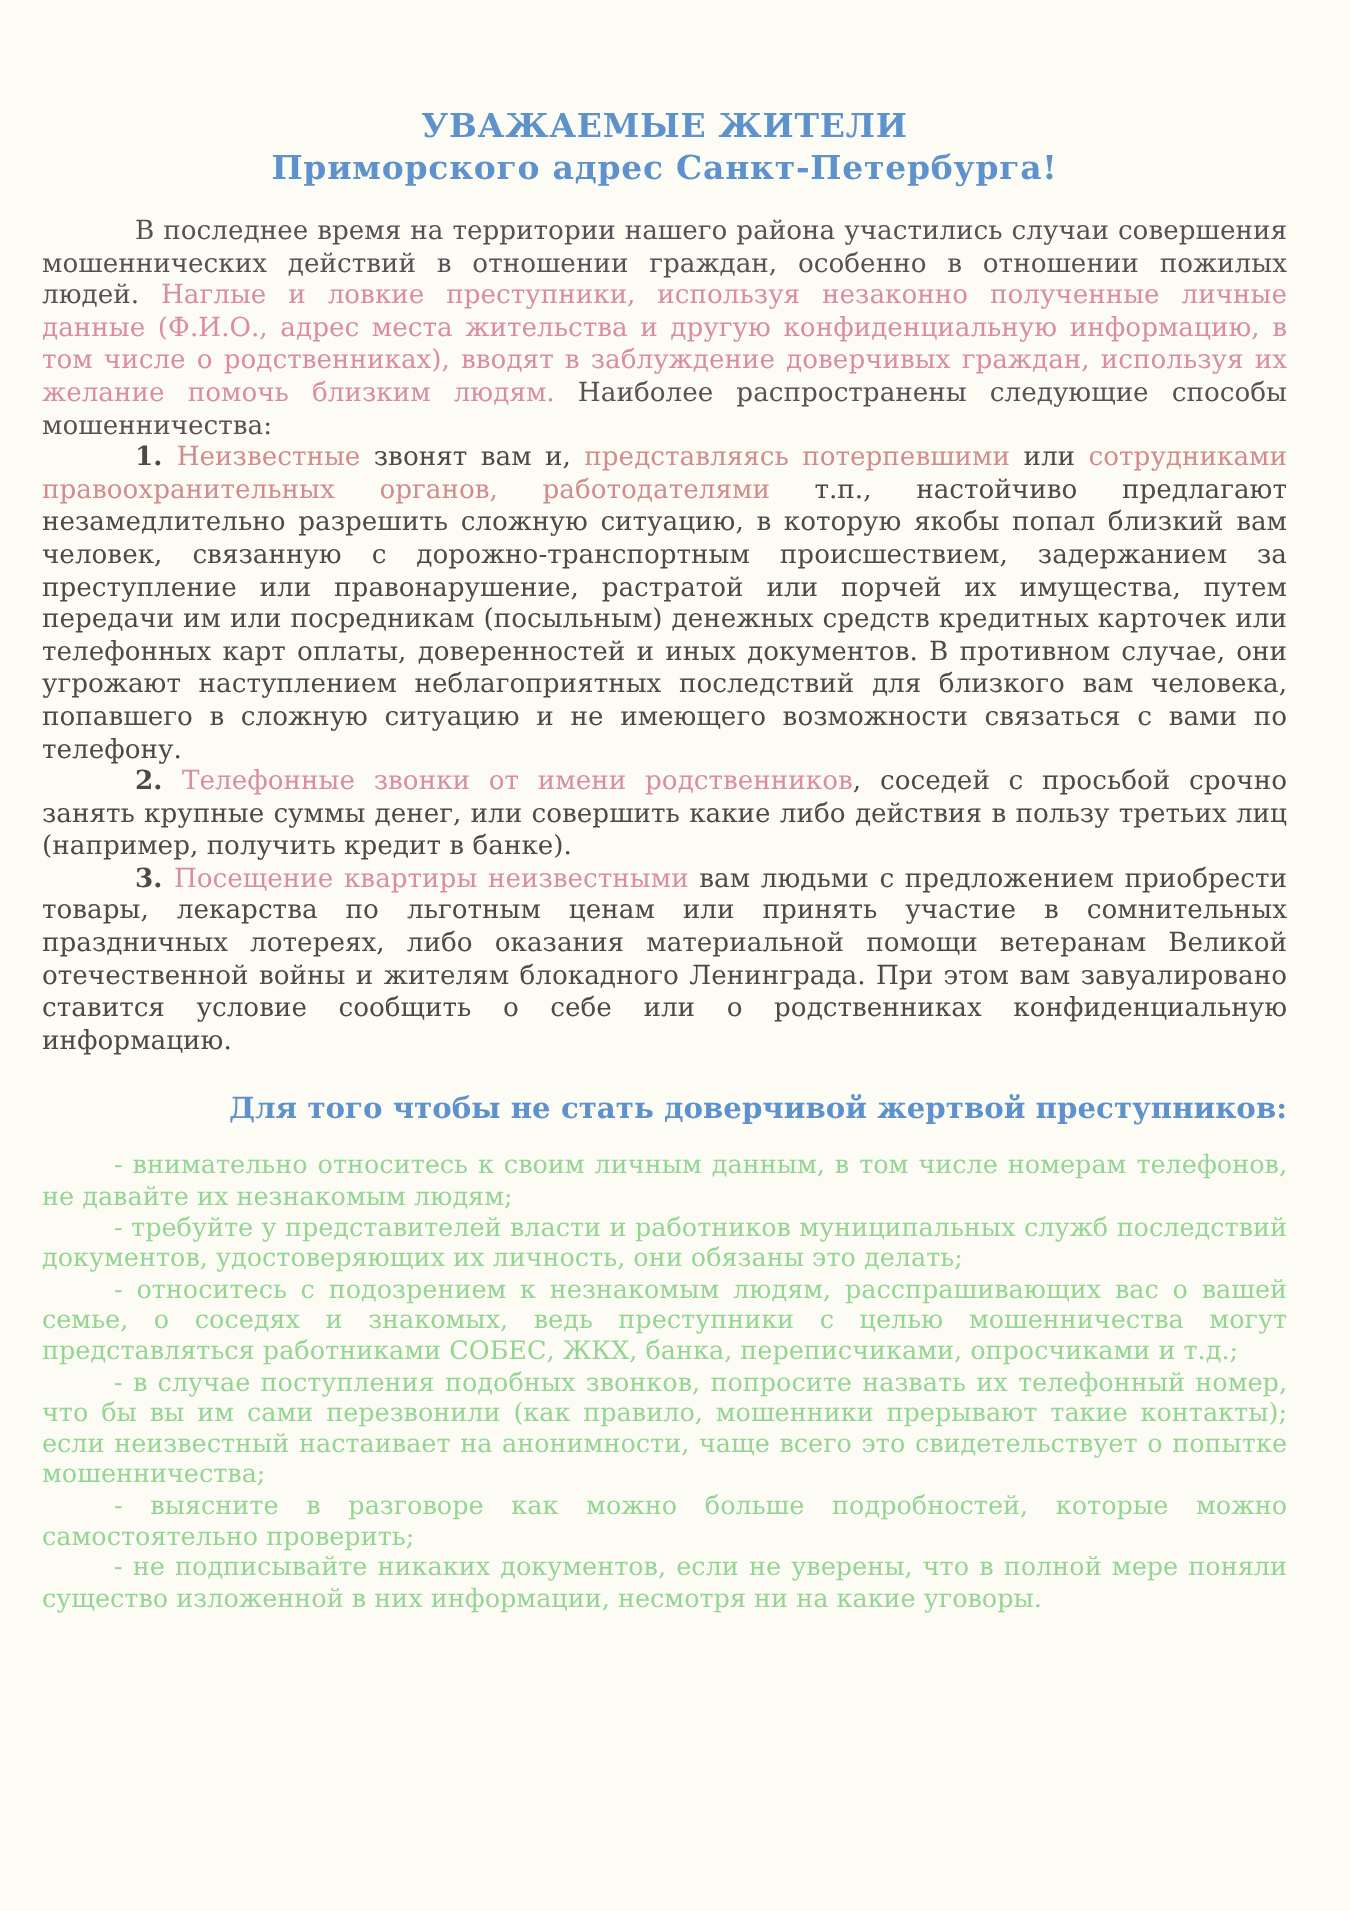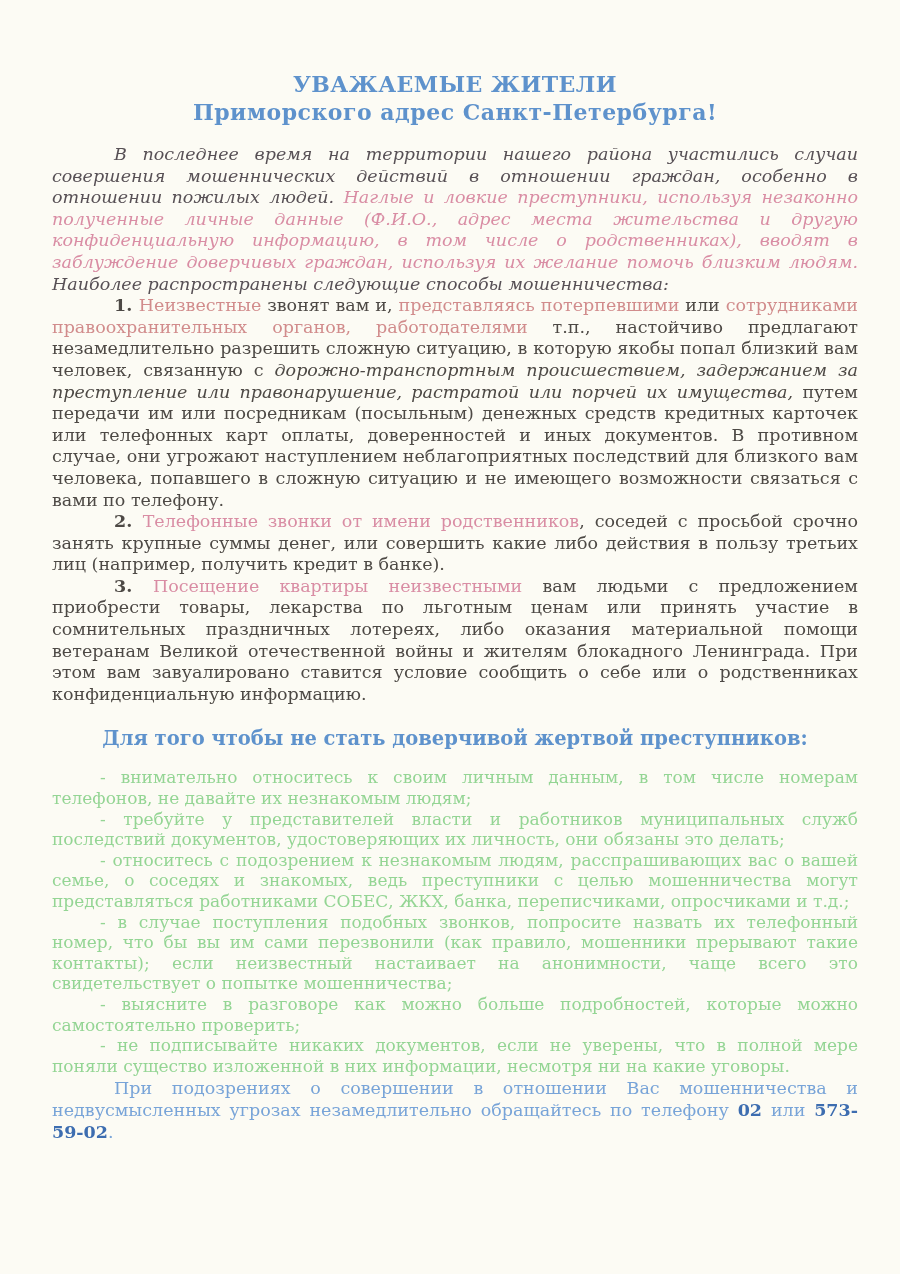--- a/index.html
+++ b/index.html
@@ -7,21 +7,21 @@
     background: #e8e6de;
     font-family: "DejaVu Serif", "Liberation Serif", serif;
   }
   .page {
     position: relative;
     width: 900px;
     height: 1274px;
     margin: 0 auto;
     box-sizing: border-box;
     background: #fcfbf4;
-    padding: 70px 42px 0 52px;
+    padding: 70px 42px 0 28px;
     overflow: hidden;
   }
   .title {
     margin: 0 0 18px 0;
     text-align: center;
     font-size: 22px;
     font-weight: bold;
     line-height: 28px;
     color: #5e92cc;
     letter-spacing: 0.5px;
@@ -29,31 +29,31 @@
   .title .title-line { display: block; }
   .para {
     margin: 0;
     text-align: justify;
     font-size: 17.5px;
     line-height: 21.6px;
     color: #4d4945;
     text-indent: 62px;
   }
   .intro { color: #575055; }
-  .it { font-style: italic; }
+  .it { }
   .bd { font-weight: bold; }
   .c-dark  { color: #4d4945; }
   .c-ink   { color: #575055; }
   .c-pink  { color: #d98da4; }
   .c-rose  { color: #d18c8c; }
   .c-blue  { color: #78a4d8; }
   .c-bluebold { color: #3d6db0; }
   .subheading {
     margin: 22px 0 17px 0;
-    text-align: center;
+    text-align: right;
     font-size: 19.5px;
     font-weight: bold;
     color: #5e92cc;
   }
   .tips { margin: 0; }
   .tip {
     margin: 0;
     text-align: justify;
     font-size: 17px;
     line-height: 20.6px;
@@ -84,15 +84,14 @@
 
   <div class="tips">
       <p class="tip">- внимательно относитесь к своим личным данным, в том числе номерам телефонов, не давайте их незнакомым людям;</p>
       <p class="tip">- требуйте у представителей власти и работников муниципальных служб последствий документов, удостоверяющих их личность, они обязаны это делать;</p>
       <p class="tip">- относитесь с подозрением к незнакомым людям, расспрашивающих вас о вашей семье, о соседях и знакомых, ведь преступники с целью мошенничества могут представляться работниками СОБЕС, ЖКХ, банка, переписчиками, опросчиками и т.д.;</p>
       <p class="tip">- в случае  поступления подобных звонков, попросите назвать их телефонный номер, что бы вы им сами перезвонили (как правило, мошенники прерывают такие контакты); если неизвестный настаивает на анонимности, чаще всего это свидетельствует о попытке мошенничества;</p>
       <p class="tip">- выясните в разговоре как можно больше подробностей, которые можно самостоятельно проверить;</p>
       <p class="tip">- не подписывайте никаких документов, если не уверены, что в полной мере поняли существо изложенной в них информации, несмотря ни на какие уговоры.</p>
     </div>
 
-  <p class="para closing"><span class="c-blue">При подозрениях о совершении в отношении Вас мошенничества и недвусмысленных угрозах незамедлительно обращайтесь по телефону </span><span class="c-bluebold bd">02</span><span class="c-blue"> или </span><span class="c-bluebold bd">573-59-02</span><span class="c-blue">.</span></p>
 
 </div>
 
 </body></html>

